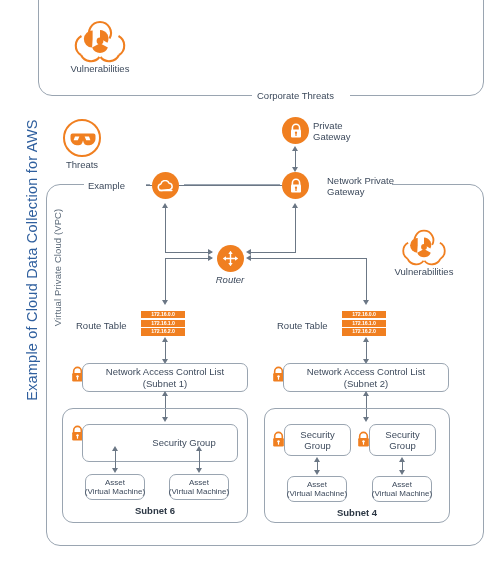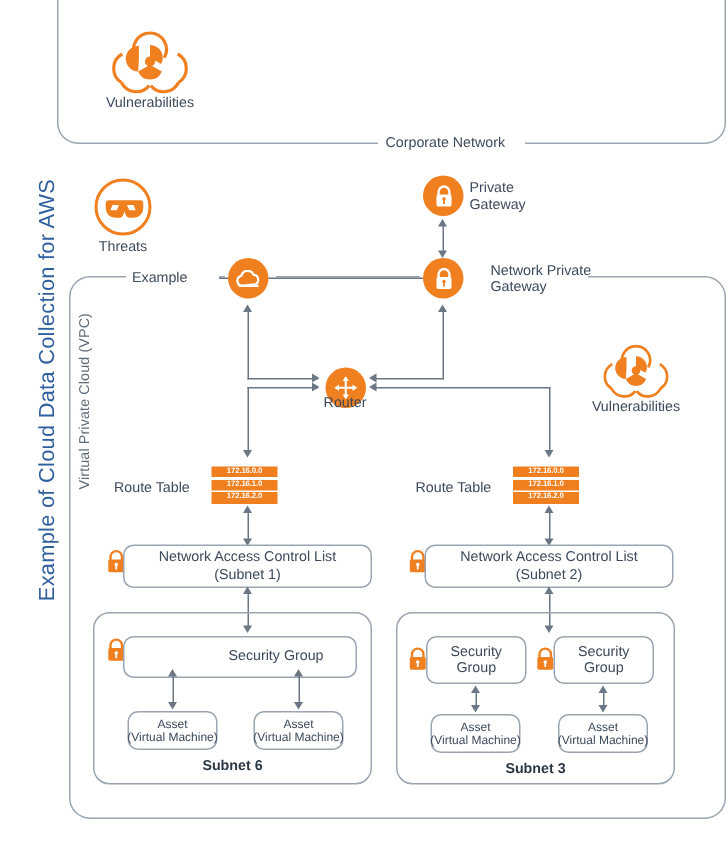--- a/index.html
+++ b/index.html
@@ -51,21 +51,21 @@
           width:44px;}
 </style>
 </head>
 <body>
 
 <div class="abs" id="vtitle-main">Example of Cloud Data Collection for AWS</div>
 <div class="abs" id="vtitle-vpc">Virtual Private Cloud (VPC)</div>
 
 <div class="abs frame" id="corp-frame"></div>
 <div class="abs gap" style="left:252px;top:88px;width:98px;height:14px;"></div>
-<div class="abs lbl" id="corp-lbl" style="left:257px;top:90px;">Corporate Network</div>
+<div class="abs lbl" id="corp-lbl" style="left:257px;top:90px;">Corporate Threats</div>
 
 <div class="abs" style="left:72px;top:16px;">
   <svg width="56" height="50" viewBox="0 0 56 50">
     <g fill="none" stroke="#f07f20" stroke-width="2.1">
       <path d="M28 6 a11 11 0 0 1 9.5 16.5"></path>
       <path d="M28 6 a11 11 0 0 0 -9.5 16.5"></path>
       <path d="M9 39 a11 11 0 0 1 0.5 -19"></path>
       <path d="M9 39 a11 11 0 0 0 18.5 2"></path>
       <path d="M47 39 a11 11 0 0 0 -0.5 -19"></path>
       <path d="M47 39 a11 11 0 0 1 -18.5 2"></path>
@@ -162,21 +162,21 @@
       <line x1="2" y1="8.5" x2="15" y2="8.5"></line>
     </g>
     <g fill="#ffffff">
       <path d="M8.5 1 l2.2 3 h-4.4 z"></path>
       <path d="M8.5 16 l2.2 -3 h-4.4 z"></path>
       <path d="M1 8.5 l3 -2.2 v4.4 z"></path>
       <path d="M16 8.5 l-3 -2.2 v4.4 z"></path>
     </g>
   </svg>
 </div>
-<div class="abs lbl lbl-c" style="left:200px;top:263px;width:60px;">Router</div>
+<div class="abs lbl lbl-c" style="left:200px;top:274px;width:60px;font-style:italic;">Router</div>
 
 <div class="abs ln lnv" style="left:165px;top:208px;height:45px;"></div>
 <div class="abs ln lnh" style="left:165px;top:252px;width:47px;"></div>
 <div class="abs ah ah-up" style="left:162px;top:203px;"></div>
 <div class="abs ah ah-rt" style="left:208px;top:249px;"></div>
 
 <div class="abs ln lnv" style="left:165px;top:258px;height:42px;"></div>
 <div class="abs ln lnh" style="left:165px;top:258px;width:47px;"></div>
 <div class="abs ah ah-rt" style="left:208px;top:255px;"></div>
 <div class="abs ah ah-dn" style="left:162px;top:300px;"></div>
@@ -221,21 +221,21 @@
 
 <div class="abs" id="sub1-frame"></div>
 <div class="abs" style="left:70px;top:425px;">
   <svg width="15" height="17" viewBox="0 0 14 16">
     <path d="M3.4 7 v-2.1 a3.6 3.6 0 0 1 7.2 0 v2.1" fill="none" stroke="#f07f20" stroke-width="1.5"></path>
     <rect x="2" y="6.6" width="10" height="8" rx="1.1" fill="#f07f20"></rect>
     <circle cx="7" cy="9.7" r="1.1" fill="#ffffff"></circle>
     <rect x="6.45" y="10" width="1.1" height="2.9" fill="#ffffff"></rect>
   </svg>
 </div>
-<div class="abs rbox lbl" style="left:82px;top:424px;width:156px;height:28px;padding-left:48px;">Security Group</div>
+<div class="abs rbox lbl" style="left:82px;top:424px;width:156px;height:38px;padding-left:48px;">Security Group</div>
 
 <div class="abs ln lnv" style="left:115px;top:448px;height:22px;"></div>
 <div class="abs ah ah-up" style="left:112px;top:446px;"></div>
 <div class="abs ah ah-dn" style="left:112px;top:468px;"></div>
 <div class="abs ln lnv" style="left:199px;top:448px;height:22px;"></div>
 <div class="abs ah ah-up" style="left:196px;top:446px;"></div>
 <div class="abs ah ah-dn" style="left:196px;top:468px;"></div>
 
 <div class="abs rbox" style="left:85px;top:474px;width:60px;height:26px;flex-direction:column;">
   <div class="lbl lbl-sm">Asset</div>
@@ -309,13 +309,13 @@
 <div class="abs ah ah-dn" style="left:399px;top:470px;"></div>
 
 <div class="abs rbox" style="left:287px;top:476px;width:60px;height:26px;flex-direction:column;">
   <div class="lbl lbl-sm">Asset</div>
   <div class="lbl lbl-sm">(Virtual Machine)</div>
 </div>
 <div class="abs rbox" style="left:372px;top:476px;width:60px;height:26px;flex-direction:column;">
   <div class="lbl lbl-sm">Asset</div>
   <div class="lbl lbl-sm">(Virtual Machine)</div>
 </div>
-<div class="abs lbl lbl-bold lbl-c" style="left:307px;top:507px;width:100px;">Subnet 3</div>
+<div class="abs lbl lbl-bold lbl-c" style="left:307px;top:507px;width:100px;">Subnet 4</div>
 
 </body></html>

